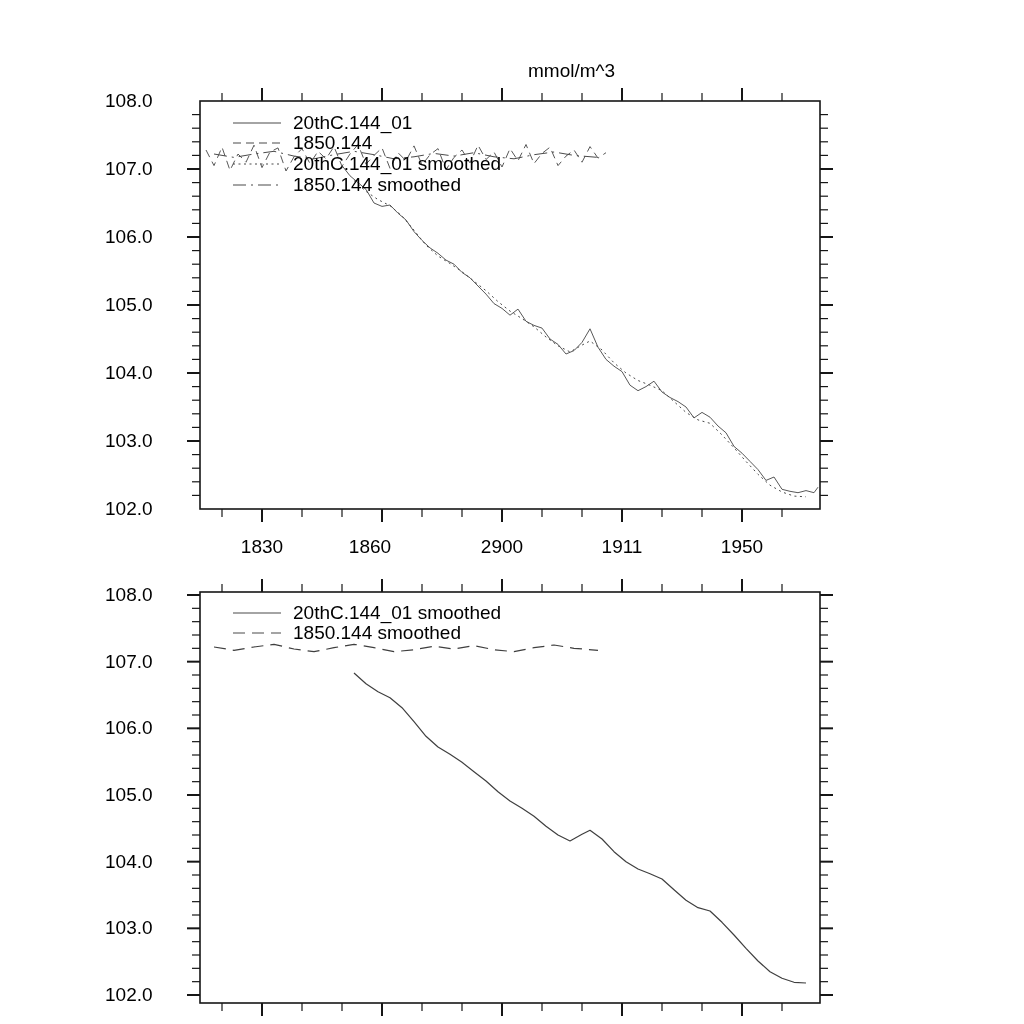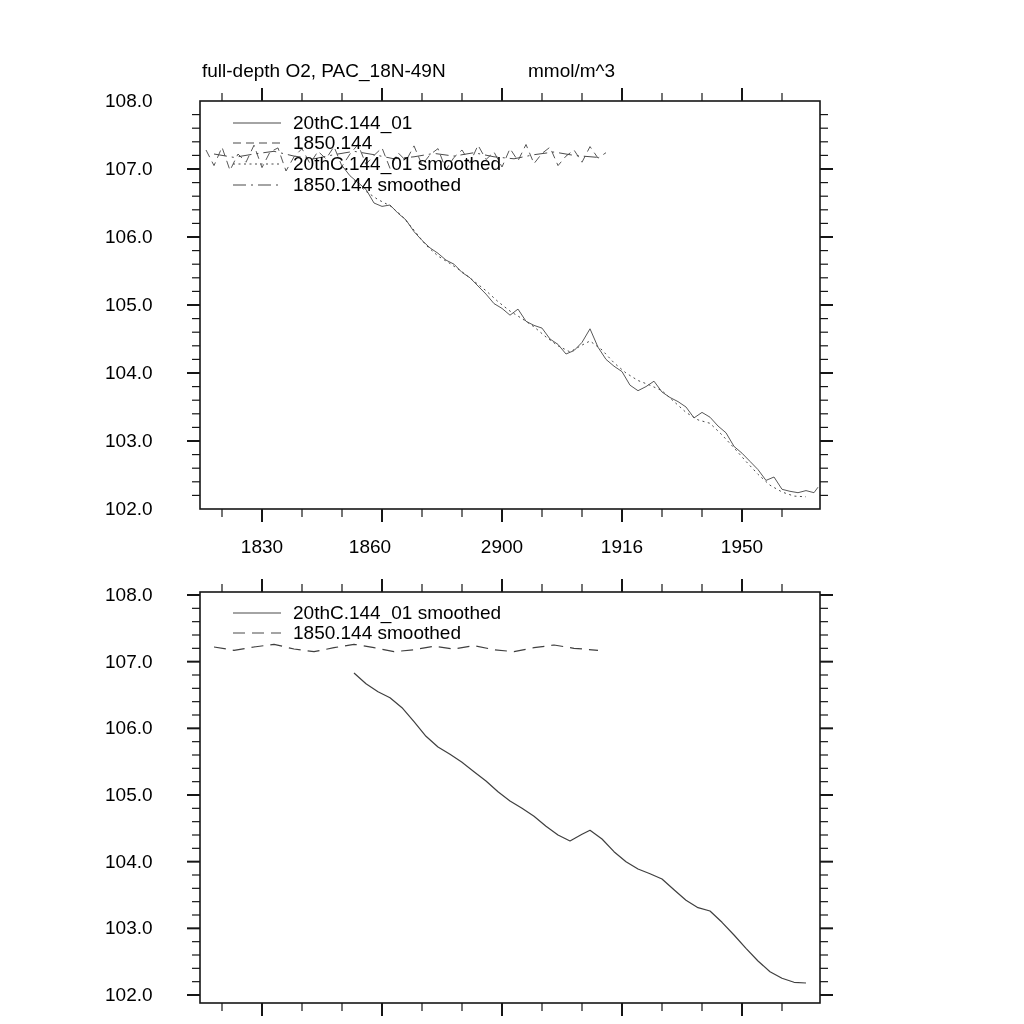--- a/index.html
+++ b/index.html
@@ -207,35 +207,34 @@
       <line x1="200" y1="634.9999999999997" x2="192" y2="634.9999999999997" stroke="#161616" stroke-width="1.2"></line>
       <line x1="820" y1="634.9999999999997" x2="828" y2="634.9999999999997" stroke="#161616" stroke-width="1.2"></line>
       <line x1="200" y1="621.6666666666671" x2="192" y2="621.6666666666671" stroke="#161616" stroke-width="1.2"></line>
       <line x1="820" y1="621.6666666666671" x2="828" y2="621.6666666666671" stroke="#161616" stroke-width="1.2"></line>
       <line x1="200" y1="608.3333333333335" x2="192" y2="608.3333333333335" stroke="#161616" stroke-width="1.2"></line>
       <line x1="820" y1="608.3333333333335" x2="828" y2="608.3333333333335" stroke="#161616" stroke-width="1.2"></line>
       <line x1="233" y1="613" x2="281" y2="613" stroke="#4a4a4a" stroke-width="1.1"></line>
       <line x1="233" y1="633" x2="281" y2="633" stroke="#4a4a4a" stroke-width="1.1" stroke-dasharray="12,7"></line>
     </svg>
 
-  <div class="lbl title">full-depth O2, PAC_18N-49N</div>
   <div class="lbl units">mmol/m^3</div>
 
   <span class="lbl yt" style="top:90px">108.0</span>
   <span class="lbl yt" style="top:158px">107.0</span>
   <span class="lbl yt" style="top:226px">106.0</span>
   <span class="lbl yt" style="top:294px">105.0</span>
   <span class="lbl yt" style="top:362px">104.0</span>
   <span class="lbl yt" style="top:430px">103.0</span>
   <span class="lbl yt" style="top:498px">102.0</span>
 
   <span class="lbl xt" style="left:212px">1830</span>
   <span class="lbl xt" style="left:320px">1860</span>
   <span class="lbl xt" style="left:452px">2900</span>
-  <span class="lbl xt" style="left:572px">1916</span>
+  <span class="lbl xt" style="left:572px">1911</span>
   <span class="lbl xt" style="left:692px">1950</span>
 
   <span class="lbl yt" style="top:584px">108.0</span>
   <span class="lbl yt" style="top:651px">107.0</span>
   <span class="lbl yt" style="top:717px">106.0</span>
   <span class="lbl yt" style="top:784px">105.0</span>
   <span class="lbl yt" style="top:851px">104.0</span>
   <span class="lbl yt" style="top:917px">103.0</span>
   <span class="lbl yt" style="top:984px">102.0</span>
 

